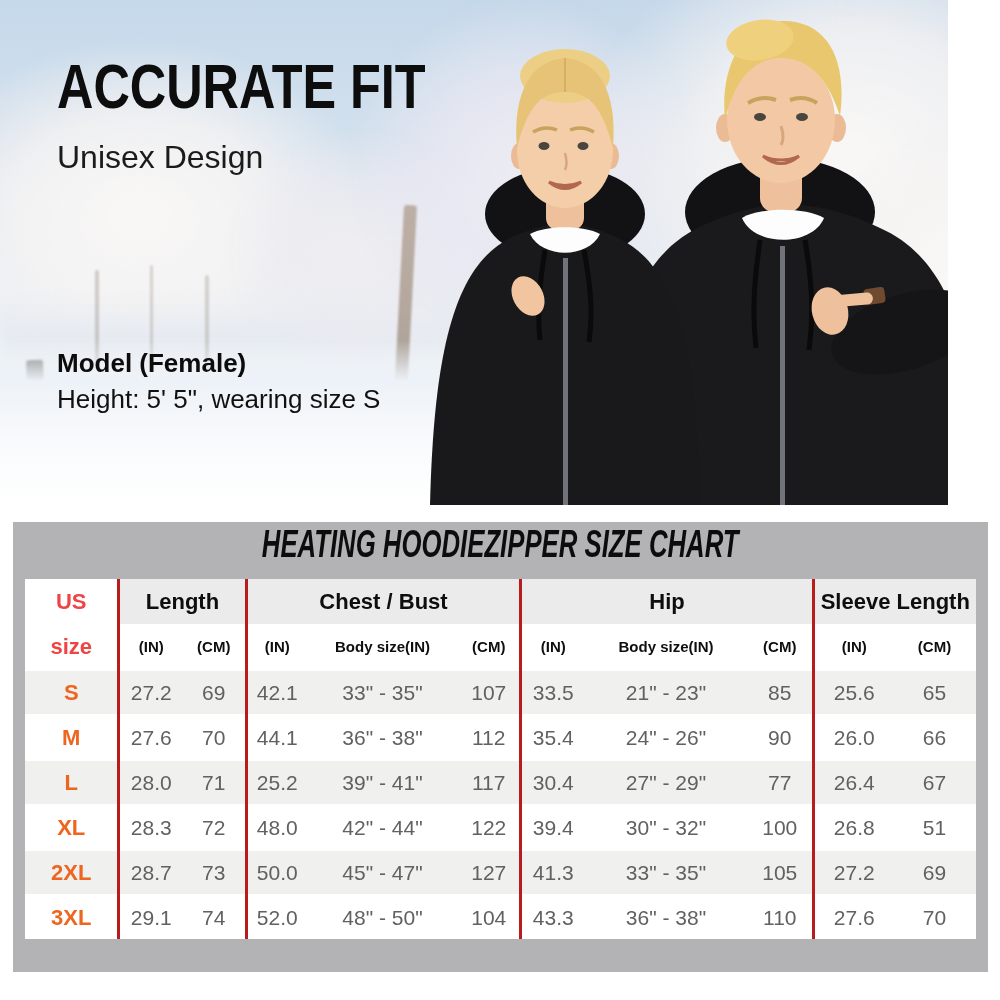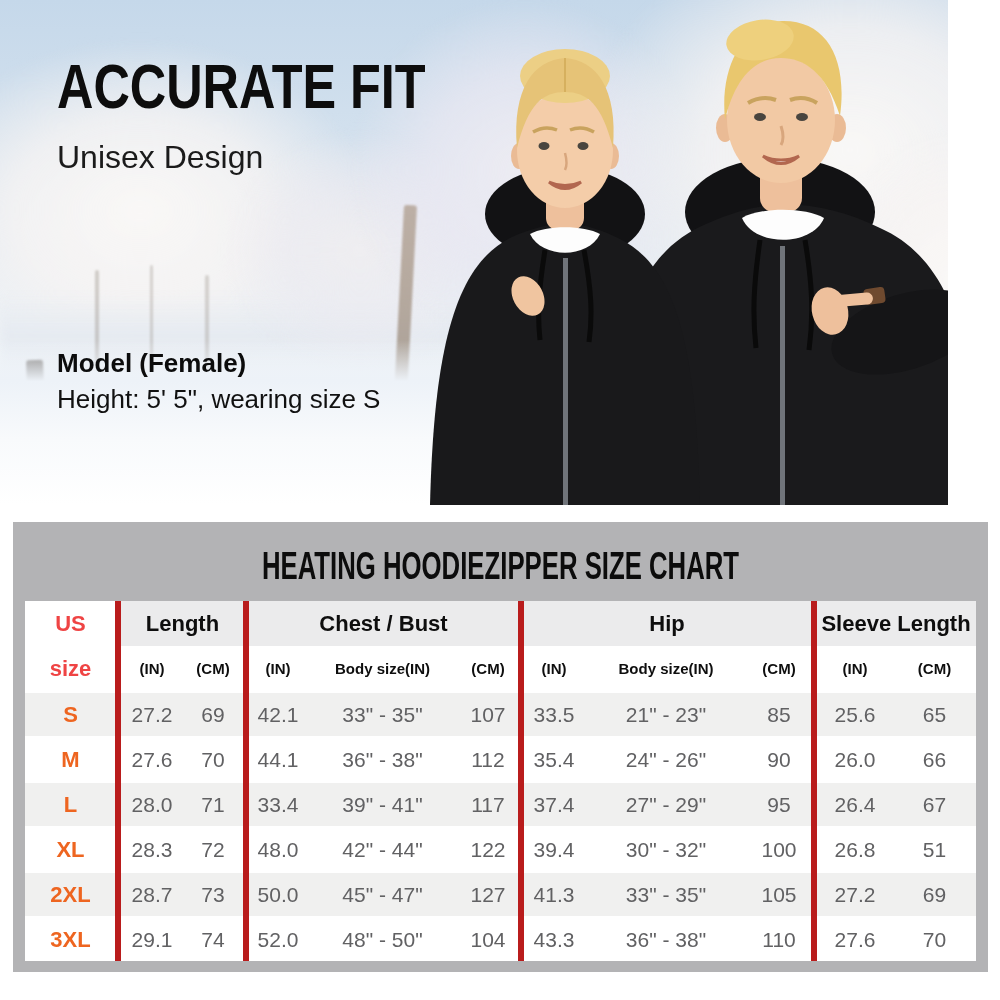--- a/index.html
+++ b/index.html
@@ -34,34 +34,34 @@
   .hero-title{position:absolute;left:57px;top:50px;font-size:63px;font-weight:800;
     color:#0d0d0d;letter-spacing:0px;white-space:nowrap;transform:scaleX(.80);transform-origin:left top;}
   .hero-subtitle{position:absolute;left:57px;top:139px;font-size:32px;color:#1b1b1b;}
   .model-block{position:absolute;left:57px;color:#0c0c0c;}
   .model-block.male{top:272px;}
   .model-block.female{top:348px;}
   .model-heading{font-size:26px;font-weight:700;margin:0 0 5px 0;}
   .model-detail{font-size:26px;font-weight:400;margin:0;color:#111111;}
   
   .panel{margin:17px 12px 0 13px;height:450px;background:#b3b3b5;}
-  .panel-title-wrap{padding-top:22px;text-align:center;}
+  .panel-title-wrap{text-align:center;font-style:italic;}
   .panel-title{display:inline-block;font-size:39px;font-weight:800;color:#0c0c0c;
     white-space:nowrap;transform:scaleX(.66);letter-spacing:0;}
   table.size-chart{width:950px;margin:13px auto 0;border-collapse:collapse;table-layout:fixed;font-size:21px;}
   table.size-chart th,table.size-chart td{padding:0;text-align:center;vertical-align:middle;}
   thead tr.h1 th{background:#ebebec;color:#0e0e0e;font-weight:700;height:45px;font-size:22px;}
   thead tr.h2 th{background:#ffffff;color:#0e0e0e;font-weight:700;height:45px;font-size:15px;}
   td.us-cell{background:#ffffff;font-weight:700;color:#ef4444;font-size:22px;}
   td.us-cell div{height:45px;line-height:45px;}
   tbody td{height:43px;color:#616163;background:#ffffff;}
   tbody tr{border-top:2px solid #ffffff;}
   tbody tr.stripe td{background:#f0f0ef;}
   tbody td.size-label{color:#ee6520;font-weight:700;font-size:22px;}
-  .group-start{border-left:6px solid #b91c1c;}
+  .group-start{border-left:3px solid #b91c1c;}
 </style>
 </head>
 <body>
 
 <div class="hero">
   <div class="tree t1"></div>
   <div class="treeline"></div>
   <div class="tree t2"></div>
   <div class="tree t3"></div>
   <div class="tree t4"></div>
@@ -198,26 +198,26 @@
           <td class="group-start">35.4</td>
           <td>24" - 26"</td>
           <td>90</td>
           <td class="group-start">26.0</td>
           <td>66</td>
         </tr>
         <tr class="stripe">
           <td class="size-label">L</td>
           <td class="group-start">28.0</td>
           <td>71</td>
-          <td class="group-start">33.4</td>
+          <td class="group-start">25.2</td>
           <td>39" - 41"</td>
           <td>117</td>
-          <td class="group-start">37.4</td>
+          <td class="group-start">30.4</td>
           <td>27" - 29"</td>
-          <td>95</td>
+          <td>77</td>
           <td class="group-start">26.4</td>
           <td>67</td>
         </tr>
         <tr>
           <td class="size-label">XL</td>
           <td class="group-start">28.3</td>
           <td>72</td>
           <td class="group-start">48.0</td>
           <td>42" - 44"</td>
           <td>122</td>

